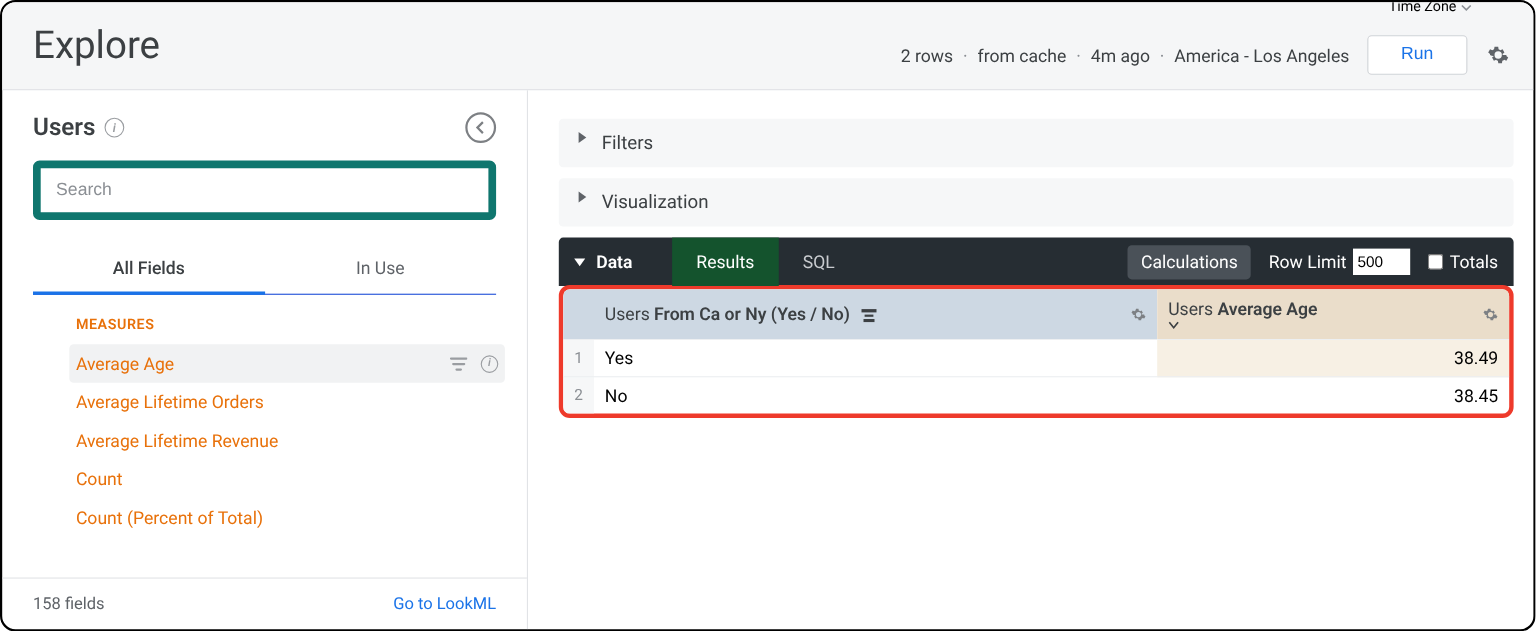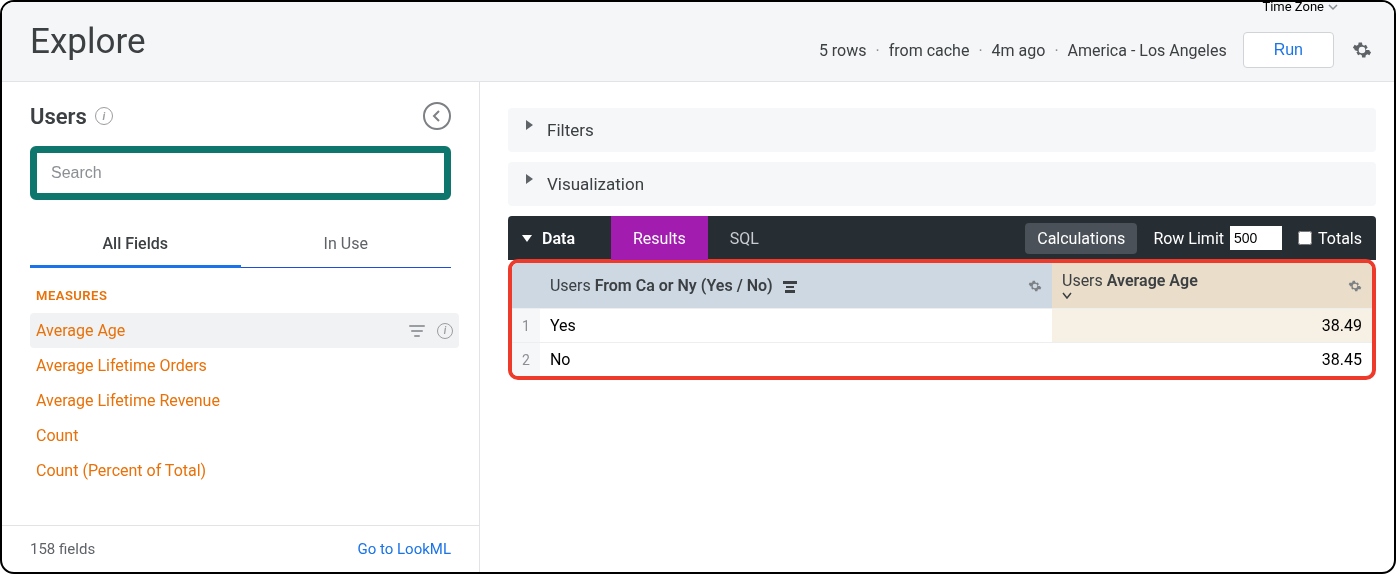--- a/index.html
+++ b/index.html
@@ -20,33 +20,33 @@
   .side-title-row { display: flex; align-items: center; justify-content: space-between; margin-bottom: 16px; }
   .side-title { font-size: 22px; font-weight: 600; color: #3c4043; display: flex; align-items: center; gap: 8px; }
   .info-circle { width: 18px; height: 18px; border: 1.5px solid #9a9da1; border-radius: 50%; display: inline-flex; align-items: center; justify-content: center; font-size: 11px; color: #9a9da1; font-weight: 600; font-style: italic;}
   .collapse-btn { width: 28px; height: 28px; border: 2px solid #7d8084; border-radius: 50%; display: flex; align-items: center; justify-content: center; color: #7d8084; cursor: pointer; }
   .search-input { width: 100%; border: 7px solid #0f766e; border-radius: 6px; padding: 11px 14px; font-size: 16px; color: #3c4043; }
   .search-input::placeholder { color: #8b8f94; }
   .tabs { display: flex; margin-top: 22px; border-bottom: 1px solid #1d4ed8; }
   .tab { flex: 1; text-align: center; padding: 12px 0 14px 0; font-size: 16px; color: #5f6368; cursor: pointer; position: relative; }
   .tab.active { color: #3c4043; font-weight: 500; }
   .tab.active::after { content: ""; position: absolute; left: 0; right: 0; bottom: -1px; height: 3px; background: #1a73e8; }
-  .side-content { flex: 1; overflow: auto; padding: 14px 20px 0 28px; }
+  .side-content { flex: 1; overflow: auto; padding: 14px 20px 0 28px; margin-left: 33px; }
   .measures-label { font-size: 13px; letter-spacing: 0.5px; font-weight: 600; color: #e8710a; padding: 6px 6px 10px 6px; }
   .measure-item { display: flex; align-items: center; justify-content: space-between; padding: 8px 6px; font-size: 16px; color: #e8710a; cursor: pointer; border-radius: 4px; }
   .measure-item.selected { background: #f1f2f3; }
   .measure-item .icons { display: flex; gap: 12px; color: #9a9da1; font-size: 14px; align-items: center; }
   .side-foot { border-top: 1px solid #e1e3e6; padding: 14px 28px; display: flex; justify-content: space-between; font-size: 15px; color: #5f6368; }
   .side-foot .link { color: #1a73e8; cursor: pointer; }
   .main { flex: 1; display: flex; flex-direction: column; padding: 26px 18px 0 28px; gap: 10px; }
   .panel { background: #f6f7f8; border-radius: 4px; padding: 12px 18px; display: flex; align-items: flex-start; gap: 14px; font-size: 17px; color: #3c4043; cursor: pointer; }
   .caret { width: 0; height: 0; border-top: 5px solid transparent; border-bottom: 5px solid transparent; border-left: 7px solid #5f6368; }
   .data-bar { background: #262d33; color: #fff; display: flex; align-items: center; border-radius: 4px 4px 0 0; height: 44px; padding: 0 14px; gap: 0; font-size: 16px; }
   .data-bar .dtab { padding: 0 22px; height: 44px; display: flex; align-items: center; cursor: pointer; color: #c9ccd0; }
-  .data-bar .dtab.active { background: #a21caf; color: #fff; }
+  .data-bar .dtab.active { background: #14532d; color: #fff; }
   .data-bar .data-label { font-weight: 600; display: flex; align-items: center; gap: 10px; padding-right: 36px; }
   .data-bar .caret-down { width: 0; height: 0; border-left: 5px solid transparent; border-right: 5px solid transparent; border-top: 7px solid #fff; }
   .data-bar .spacer { flex: 1; }
   .calc-btn { background: #4a5158; padding: 6px 12px; border-radius: 4px; cursor: pointer; }
   .rowlimit { display: flex; align-items: center; gap: 6px; margin-left: 16px; }
   .rowlimit input { width: 52px; height: 24px; font-size: 14px; padding: 2px 4px; border: none; }
   .totals { display: flex; align-items: center; gap: 6px; margin-left: 16px; }
   .totals input { width: 14px; height: 14px; }
   .table-wrap { border: 4px solid #ee3a2b; border-radius: 10px; margin-top: -1px; overflow: hidden; }
   table { width: 100%; border-collapse: collapse; font-size: 16px; }
@@ -72,21 +72,21 @@
     <div class="title">Explore</div>
     <div class="right">
       <div class="tz">
         <span>Time Zone</span>
         <svg width="10" height="10" viewBox="0 0 10 10">
             <path d="M1 3 L5 7 L9 3" stroke="#8b8f94" stroke-width="1.5" fill="none"></path>
           </svg>
       </div>
       <div class="status-row">
         <div class="status-text">
-          <span>5 rows</span>
+          <span>2 rows</span>
           <span class="dot">·</span>
           <span>from cache</span>
           <span class="dot">·</span>
           <span>4m ago</span>
           <span class="dot">·</span>
           <span>America - Los Angeles</span>
         </div>
         <button class="run-btn">Run</button>
         <div class="gear-btn">
           <svg width="20" height="20" viewBox="0 0 24 24">

